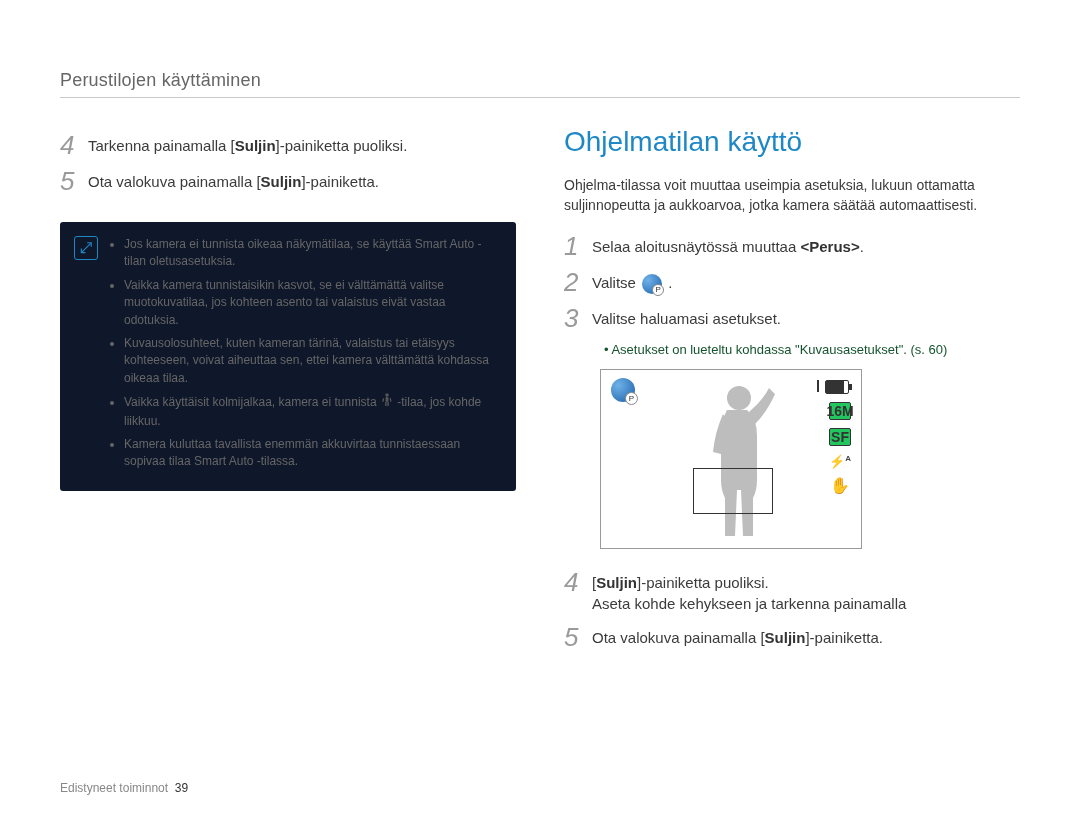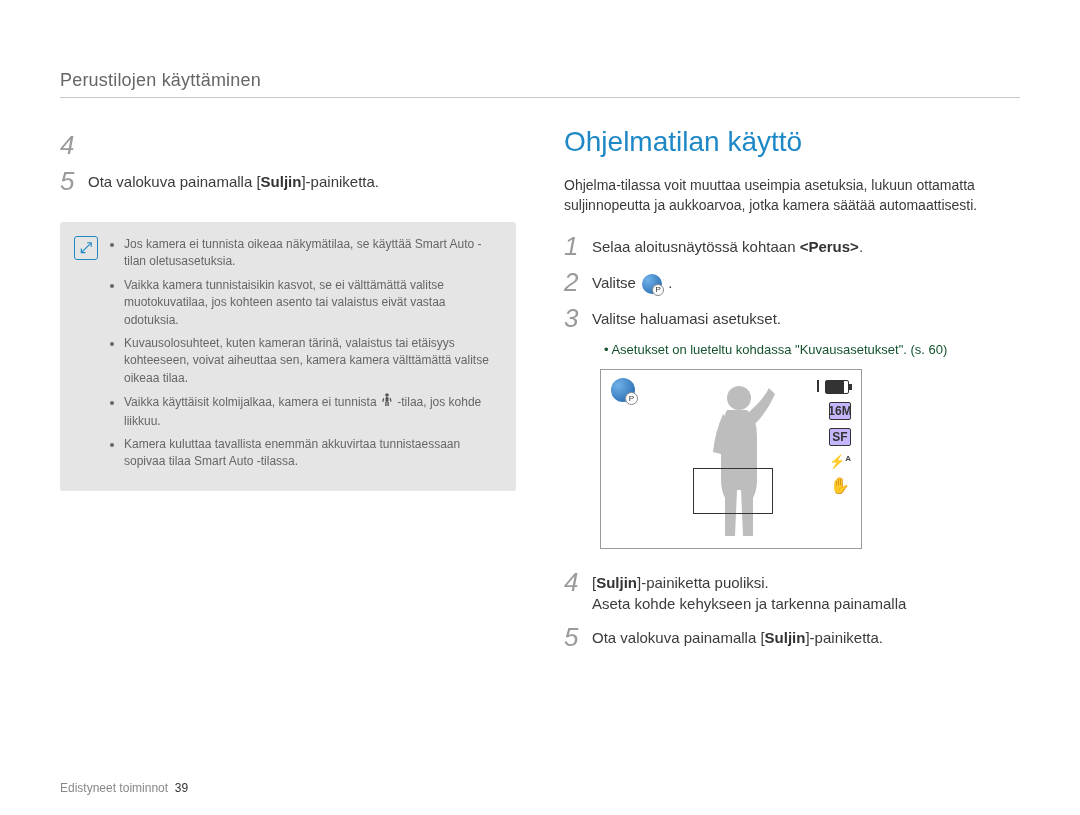--- a/index.html
+++ b/index.html
@@ -55,21 +55,21 @@
     line-height: 1;
     padding-top: 0;
   }
   .step-text {
     font-size: 15px;
     color: #3b3b3b;
     padding-top: 4px;
   }
   .bold { font-weight: bold; color:#333; }
   .note-box {
-    background: #e5e5e5;
+    background: #0f172a;
     border-radius: 3px;
     padding: 14px 18px 14px 50px;
     position: relative;
     margin-top: 28px;
     font-size: 12px;
     color: #666;
     line-height: 1.45;
   }
   .note-icon {
     position: absolute;
@@ -190,24 +190,24 @@
   .cam .side-icons {
     position: absolute;
     right: 10px; top: 32px;
     display: flex; flex-direction: column; gap: 8px;
     align-items: center;
   }
   .cam .side-icons .ic {
     width: 20px; height: 16px;
     border: 1.4px solid #333;
     border-radius: 2px;
-    font-size: 12px;
+    font-size: 14px;
     display:flex; align-items:center; justify-content:center;
     font-weight:bold; color:#333;
-    background:#c4b5fd;
+    background:#22c55e;
   }
   .cam .side-icons .flash {
     border:none; height:auto;
     font-size:13px; font-weight:bold;
   }
   .cam .side-icons .hand {
     border:none; font-size:16px; line-height:1;
   }
   .cam .silhouette {
     position:absolute;
@@ -235,41 +235,44 @@
   <div class="header">
     <span>Perustilojen käyttäminen</span>
   </div>
 
   <div class="columns">
 
     <div class="col">
 
       <div class="step">
         <div class="step-num">4</div>
+        <div class="step-text">
+          <span>Tarkenna painamalla [</span><span class="bold">Suljin</span><span>]-painiketta puoliksi.</span>
+        </div>
       </div>
 
       <div class="step">
         <div class="step-num">5</div>
         <div class="step-text">
           <span>Ota valokuva painamalla [</span><span class="bold">Suljin</span><span>]-painiketta.</span>
         </div>
       </div>
 
       <div class="note-box">
         <div class="note-icon">
           <svg viewBox="0 0 24 24" fill="none" stroke="#1e88c7" stroke-width="2">
             <path d="M4 20 L20 4"></path>
             <path d="M14 3 h7 v7"></path>
             <path d="M4 13 v7 h7"></path>
           </svg>
         </div>
         <ul>
           <li>Jos kamera ei tunnista oikeaa näkymätilaa, se käyttää Smart Auto -tilan oletusasetuksia.</li>
           <li>Vaikka kamera tunnistaisikin kasvot, se ei välttämättä valitse muotokuvatilaa, jos kohteen asento tai valaistus eivät vastaa odotuksia.</li>
-          <li>Kuvausolosuhteet, kuten kameran tärinä, valaistus tai etäisyys kohteeseen, voivat aiheuttaa sen, kamera kamera välttämättä valitse oikeaa tilaa.</li>
+          <li>Kuvausolosuhteet, kuten kameran tärinä, valaistus tai etäisyys kohteeseen, voivat aiheuttaa sen, ettei kamera välttämättä kohdassa oikeaa tilaa.</li>
           <li>
             <span>Vaikka käyttäisit kolmijalkaa, kamera ei tunnista </span>
             <span class="person-glyph">
               <svg width="10" height="14" viewBox="0 0 10 14">
                   <circle cx="5" cy="2" r="1.8" fill="#555"></circle>
                   <rect x="3.5" y="4" width="3" height="5" rx="1.2" fill="#555"></rect>
                   <rect x="3.2" y="9" width="1.4" height="4" fill="#555"></rect>
                   <rect x="5.4" y="9" width="1.4" height="4" fill="#555"></rect>
                   <rect x="1" y="5" width="1.3" height="4" rx="0.6" fill="#555" transform="rotate(12 1 5)"></rect>
                   <rect x="7.5" y="5" width="1.3" height="4" rx="0.6" fill="#555" transform="rotate(-12 7.5 5)"></rect>
@@ -283,21 +286,21 @@
     </div>
 
     <div class="col">
 
       <div class="section-title">Ohjelmatilan käyttö</div>
       <div class="intro">Ohjelma-tilassa voit muuttaa useimpia asetuksia, lukuun ottamatta suljinnopeutta ja aukkoarvoa, jotka kamera säätää automaattisesti.</div>
 
       <div class="step">
         <div class="step-num">1</div>
         <div class="step-text">
-          <span>Selaa aloitusnäytössä kohtaan </span><span class="bold">&lt;Perus&gt;</span><span>.</span>
+          <span>Selaa aloitusnäytössä muuttaa </span><span class="bold">&lt;Perus&gt;</span><span>.</span>
         </div>
       </div>
 
       <div class="step">
         <div class="step-num">2</div>
         <div class="step-text">
           <span>Valitse </span>
           <span class="mode-icon"></span>
           <span>.</span>
         </div>

